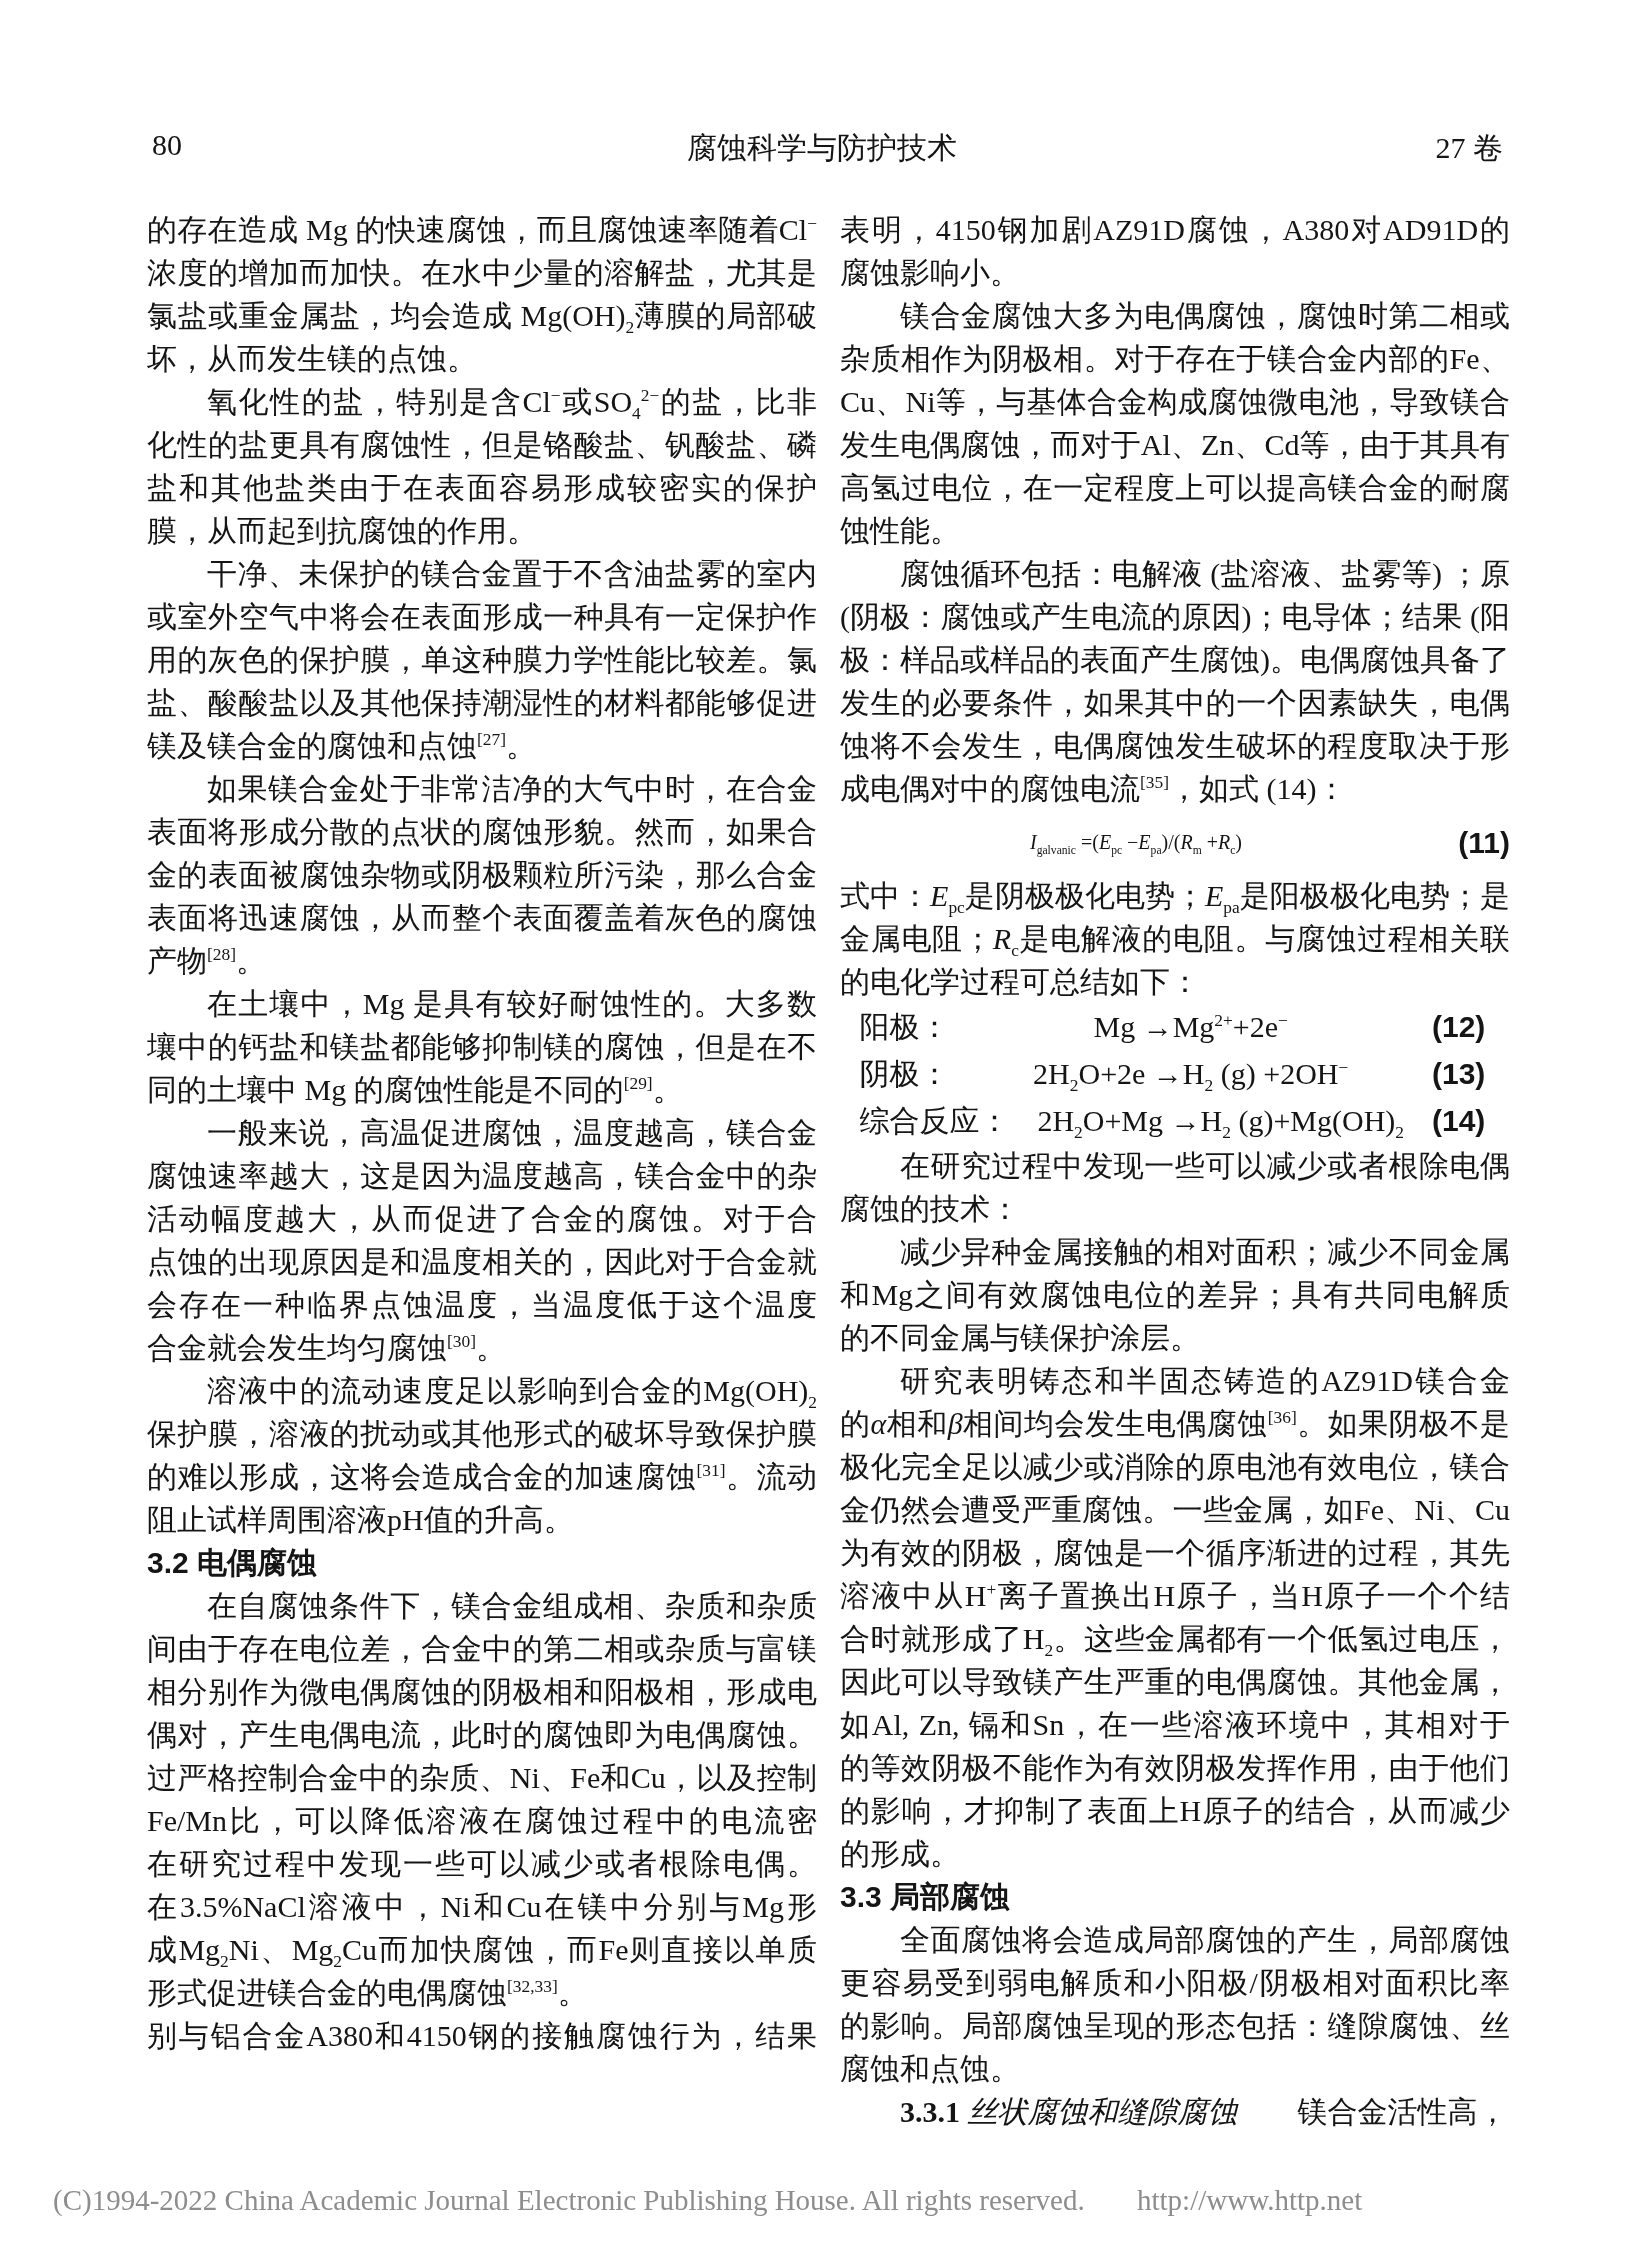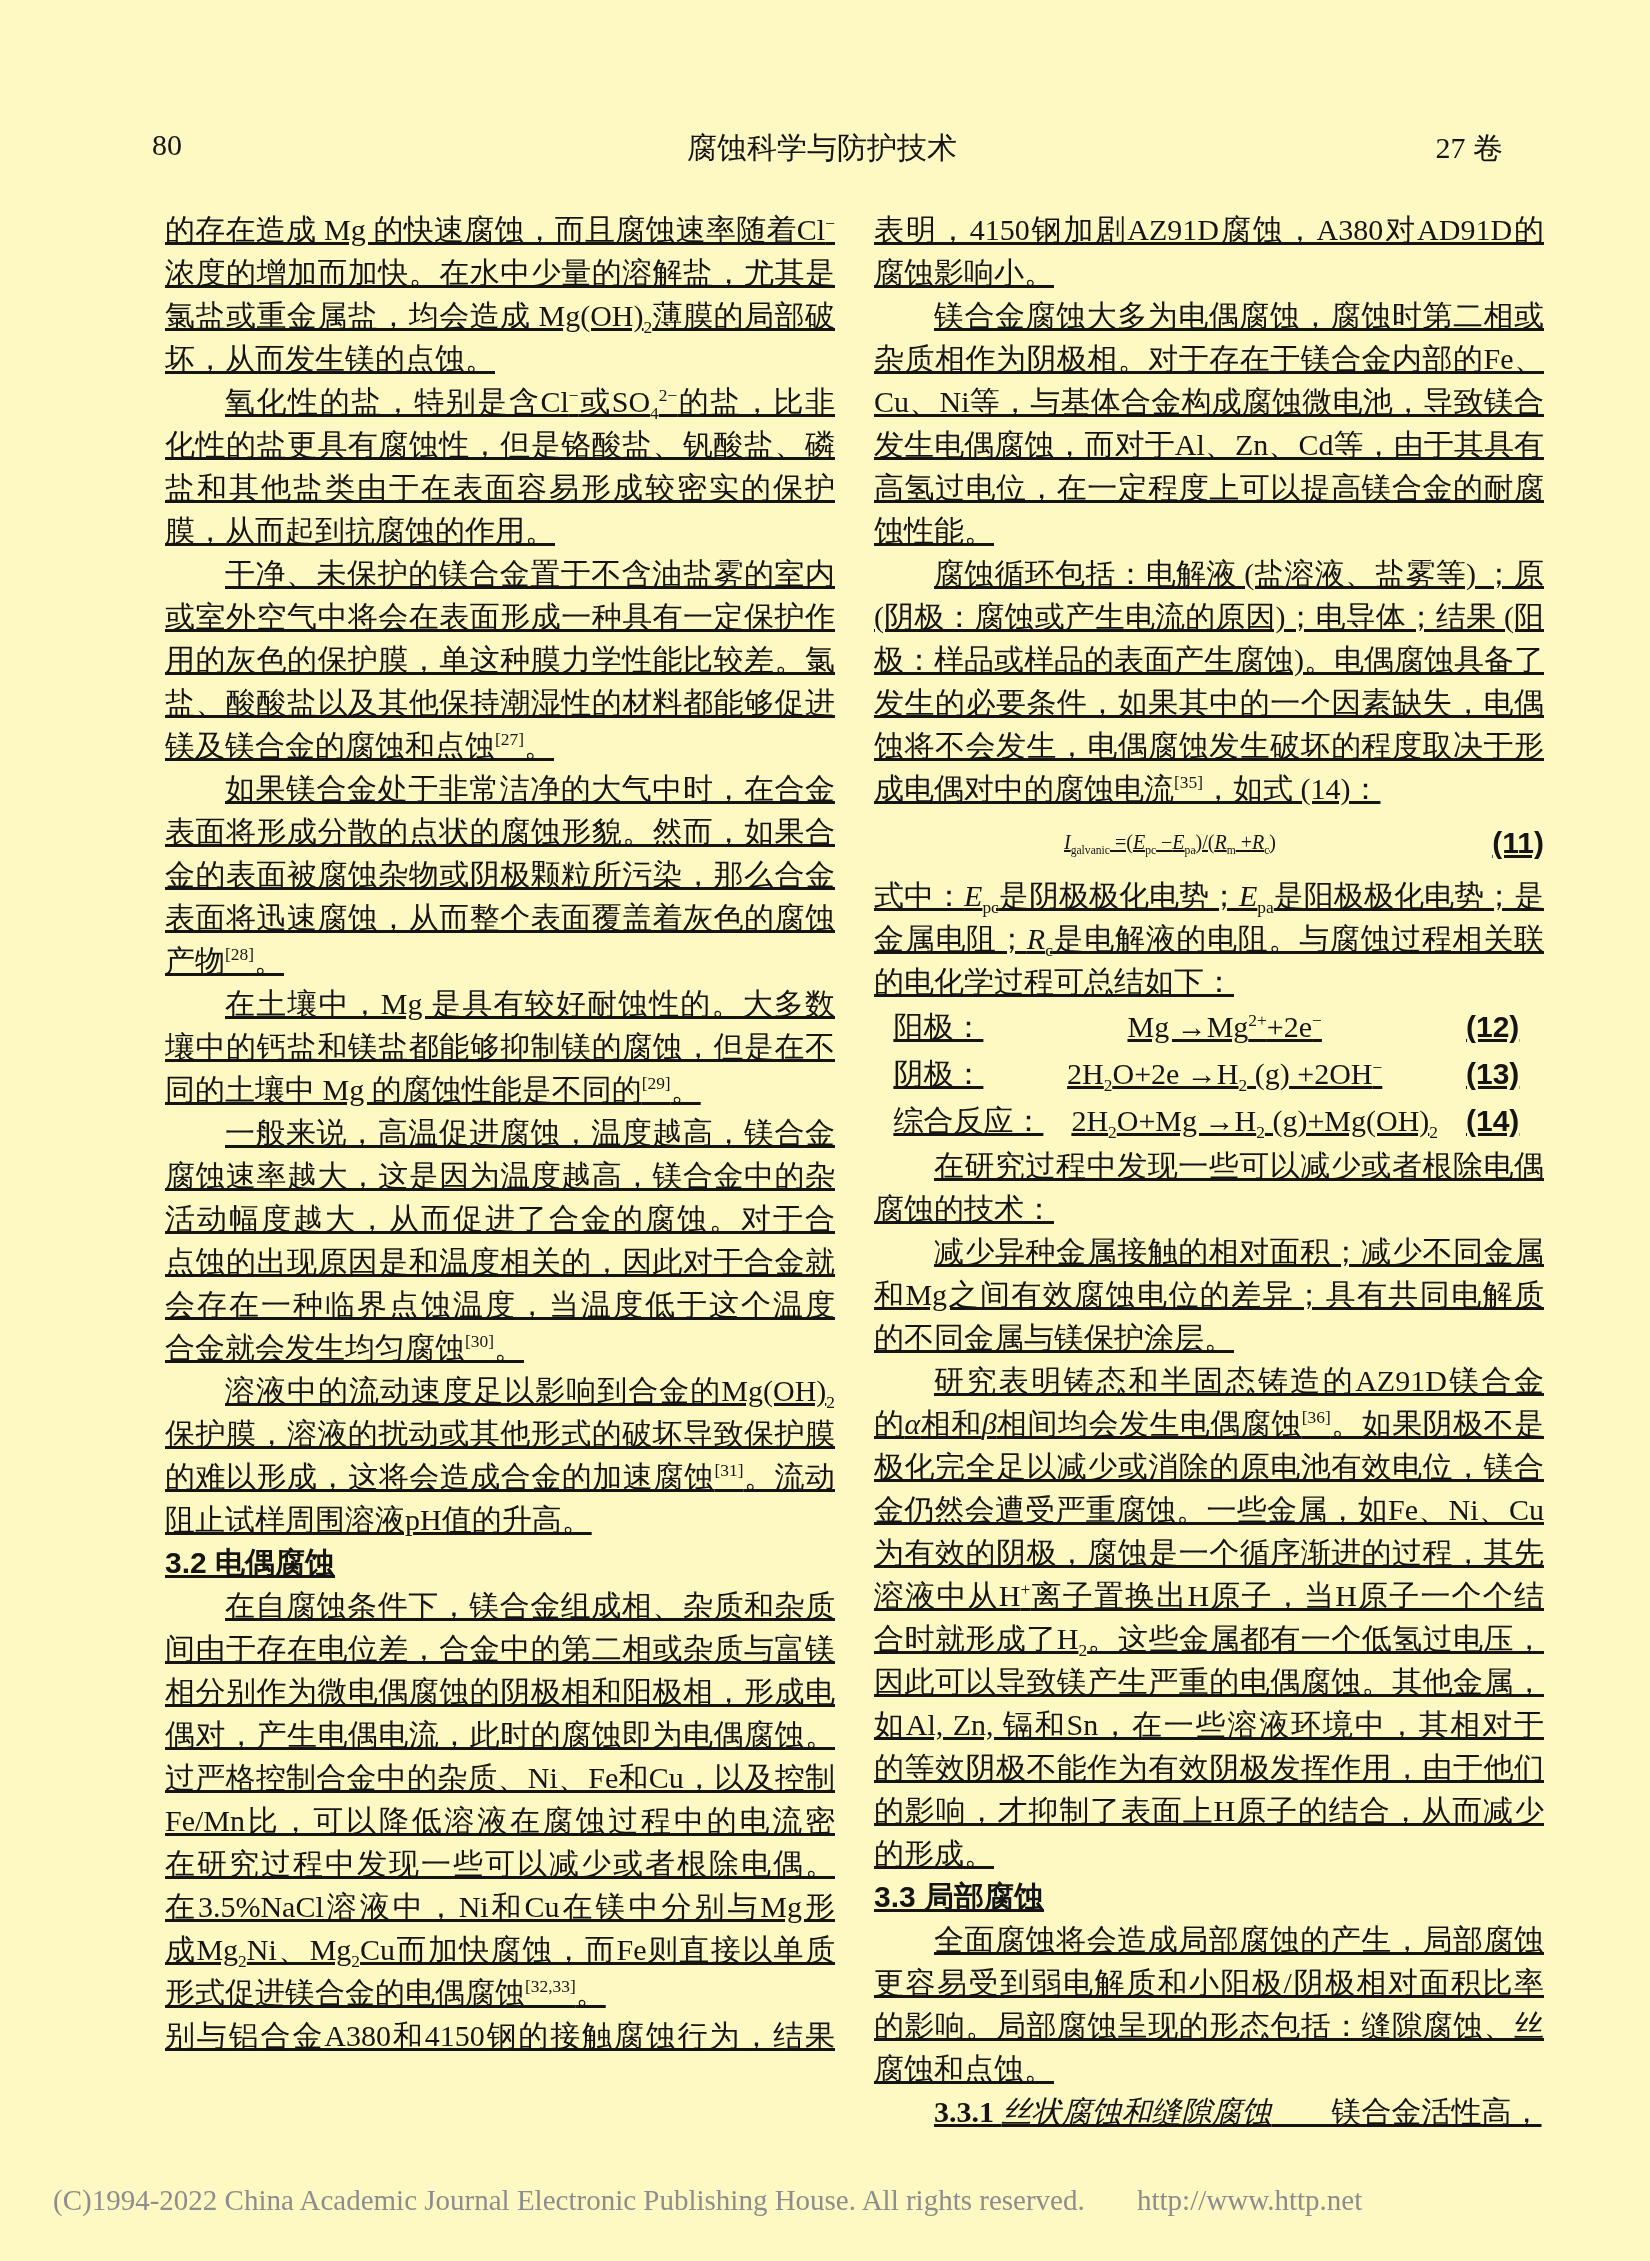--- a/index.html
+++ b/index.html
@@ -1,24 +1,24 @@
 <!DOCTYPE html>
 <html><head>
 <meta charset="utf-8">
 <style>
   html,body{margin:0;padding:0;background:#e8e8e8;}
-  .page{position:relative;width:1651px;height:2262px;background:#fef9c3;
+  .page{position:relative;width:1651px;height:2262px;background:#ffffff;
         font-family:"Liberation Serif","DejaVu Serif",serif;color:#151515;overflow:hidden;}
   
   .header{position:absolute;top:128px;left:152px;width:1351px;height:39px;font-size:30px;}
   .header .pageno{position:absolute;left:0;top:0;}
   .header .jtitle{position:absolute;left:0;right:11px;top:0;text-align:center;}
   .header .vol{position:absolute;right:0;top:0;}
   
-  .columns{position:absolute;top:208px;left:165px;display:flex;gap:39px;text-decoration:underline;}
+  .columns{position:absolute;top:208px;left:147px;display:flex;gap:23px;}
   .column{width:670px;font-size:30px;line-height:43px;}
   .line{height:43px;text-align:justify;text-align-last:justify;text-justify:inter-character;overflow:hidden;}
   .line.end{text-align-last:auto;}
   .line.indent{text-indent:2em;}
   .h-line{height:43px;font-family:"Liberation Sans","DejaVu Sans",sans-serif;font-weight:bold;font-size:30px;}
   sup,sub{font-size:0.58em;line-height:0;}
   em{font-style:italic;}
   
   .eq-row{display:flex;align-items:center;height:64px;}
   .eq-formula{flex:1;text-align:center;font-size:20px;}

